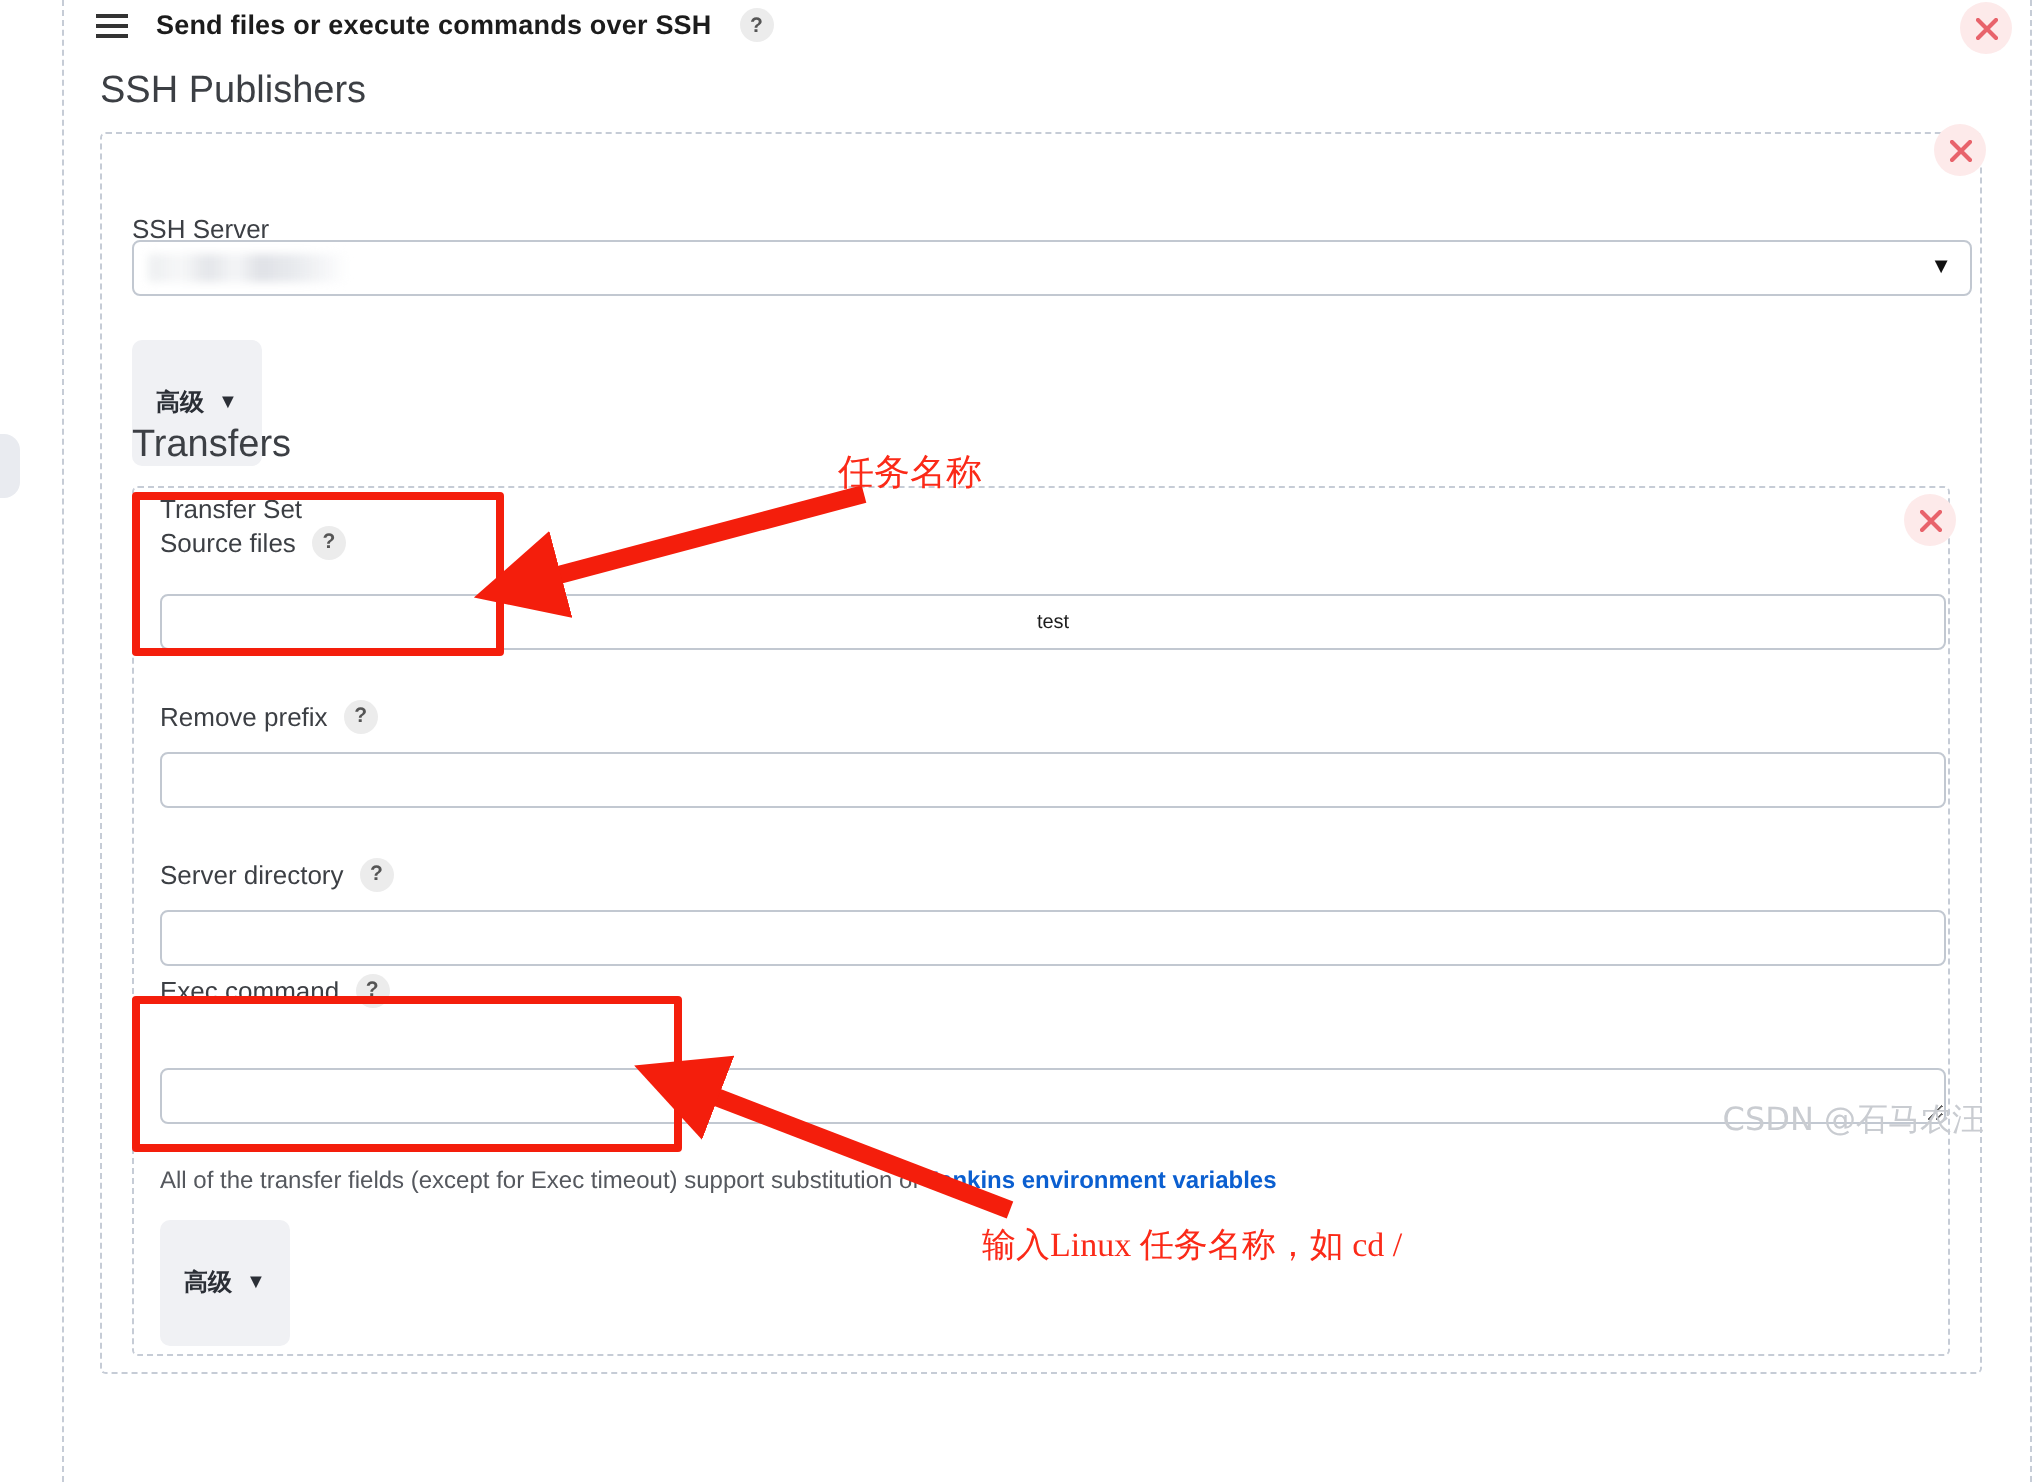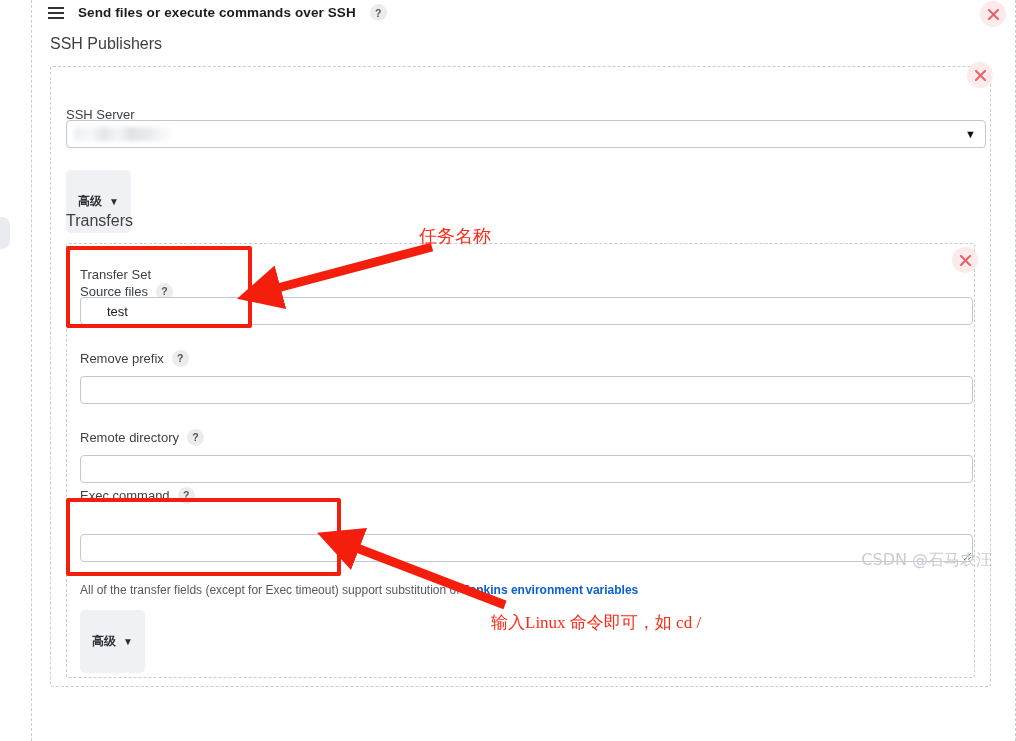--- a/index.html
+++ b/index.html
@@ -76,21 +76,21 @@
     display: flex; align-items: center; justify-content: center;
     cursor: pointer;
     border: none;
     padding: 0;
   }
   .close-btn svg { display:block; }
 
   
   .sec-label {
     position: absolute;
-    font-size: 16px;
+    font-size: 19px;
     color: #3c3f44;
   }
 
   
   .panel {
     position: absolute;
     border: 1px dashed #c6ccd6;
     border-radius: 3px;
     background: #fff;
   }
@@ -104,26 +104,27 @@
     white-space: nowrap;
   }
   .field-label .two-line { display: block; }
 
   
   .txt-input {
     width: 100%;
     height: 28px;
     border: 1px solid #c2c8d1;
     border-radius: 4px;
-    padding: 0 26px;
-    font-size: 13px;
+    padding: 0 13px;
+    font-size: 10px;
     font-family: "Liberation Sans", sans-serif;
     color: #1c1c1c;
     background: #fff;
     outline: none;
+    text-align: center;
   }
   .txt-area {
     width: 100%;
     height: 28px;
     min-height: 28px;
     border: 1px solid #c2c8d1;
     border-radius: 4px;
     padding: 5px 9px;
     font-size: 12.5px;
     font-family: "Liberation Sans", sans-serif;
@@ -302,21 +303,21 @@
   <div class="sec-label" style="left:66px; top:212px;">Transfers</div>
 
   <div class="panel" style="left:66px; top:243px; width:909px; height:435px;"></div>
 
   <button class="close-btn" style="left:952px; top:247px;">
     <svg width="11" height="11" viewBox="0 0 11 11">
       <path d="M1 1 L10 10 M10 1 L1 10" stroke="#e8636b" stroke-width="2.1" stroke-linecap="round"></path>
     </svg>
   </button>
 
-  <div style="position:absolute; left:80px; top:266px;">
+  <div style="position:absolute; left:80px; top:246px;">
     <div class="field-label" style="display:block;">
       <span class="two-line">Transfer Set</span>
       <span style="display:inline-flex; align-items:center; gap:8px;justify-content:center;">
         <span>Source files</span>
         <span class="help-badge">?</span>
       </span>
     </div>
   </div>
 
   <div style="position:absolute; left:80px; top:297px; width:893px;">
@@ -328,21 +329,21 @@
       <span>Remove prefix</span>
       <span class="help-badge">?</span>
     </div>
   </div>
   <div style="position:absolute; left:80px; top:376px; width:893px;">
     <input class="txt-input" type="text" value="" style="">
   </div>
 
   <div style="position:absolute; left:80px; top:429px;">
     <div class="field-label">
-      <span>Remote directory</span>
+      <span>Server directory</span>
       <span class="help-badge">?</span>
     </div>
   </div>
   <div style="position:absolute; left:80px; top:455px; width:893px;">
     <input class="txt-input" type="text" value="" style="">
   </div>
 
   <div style="position:absolute; left:80px; top:487px;">
     <div class="field-label">
       <span>Exec command</span>
@@ -372,17 +373,17 @@
         <polygon points="0,0 5,2.5 0,5" fill="#f41e0c"></polygon>
       </marker>
     </defs>
 
     <line x1="432" y1="247" x2="270" y2="290" stroke="#f41e0c" stroke-width="9" marker-end="url(#arrowhead1)"></line>
 
     <line x1="505" y1="605" x2="349" y2="545" stroke="#f41e0c" stroke-width="9" marker-end="url(#arrowhead1)"></line>
   </svg>
 
   <div class="anno-text" style="left:419px; top:224px; font-size:18px;">任务名称</div>
-  <div class="anno-text" style="left:491px; top:611px; font-size:17px;">输入Linux 命令即可，如 cd /</div>
+  <div class="anno-text" style="left:491px; top:611px; font-size:17px;">输入Linux 任务名称，如 cd /</div>
 
   <div class="watermark">CSDN @石马农汪</div>
 
 </div>
 
 </body></html>

